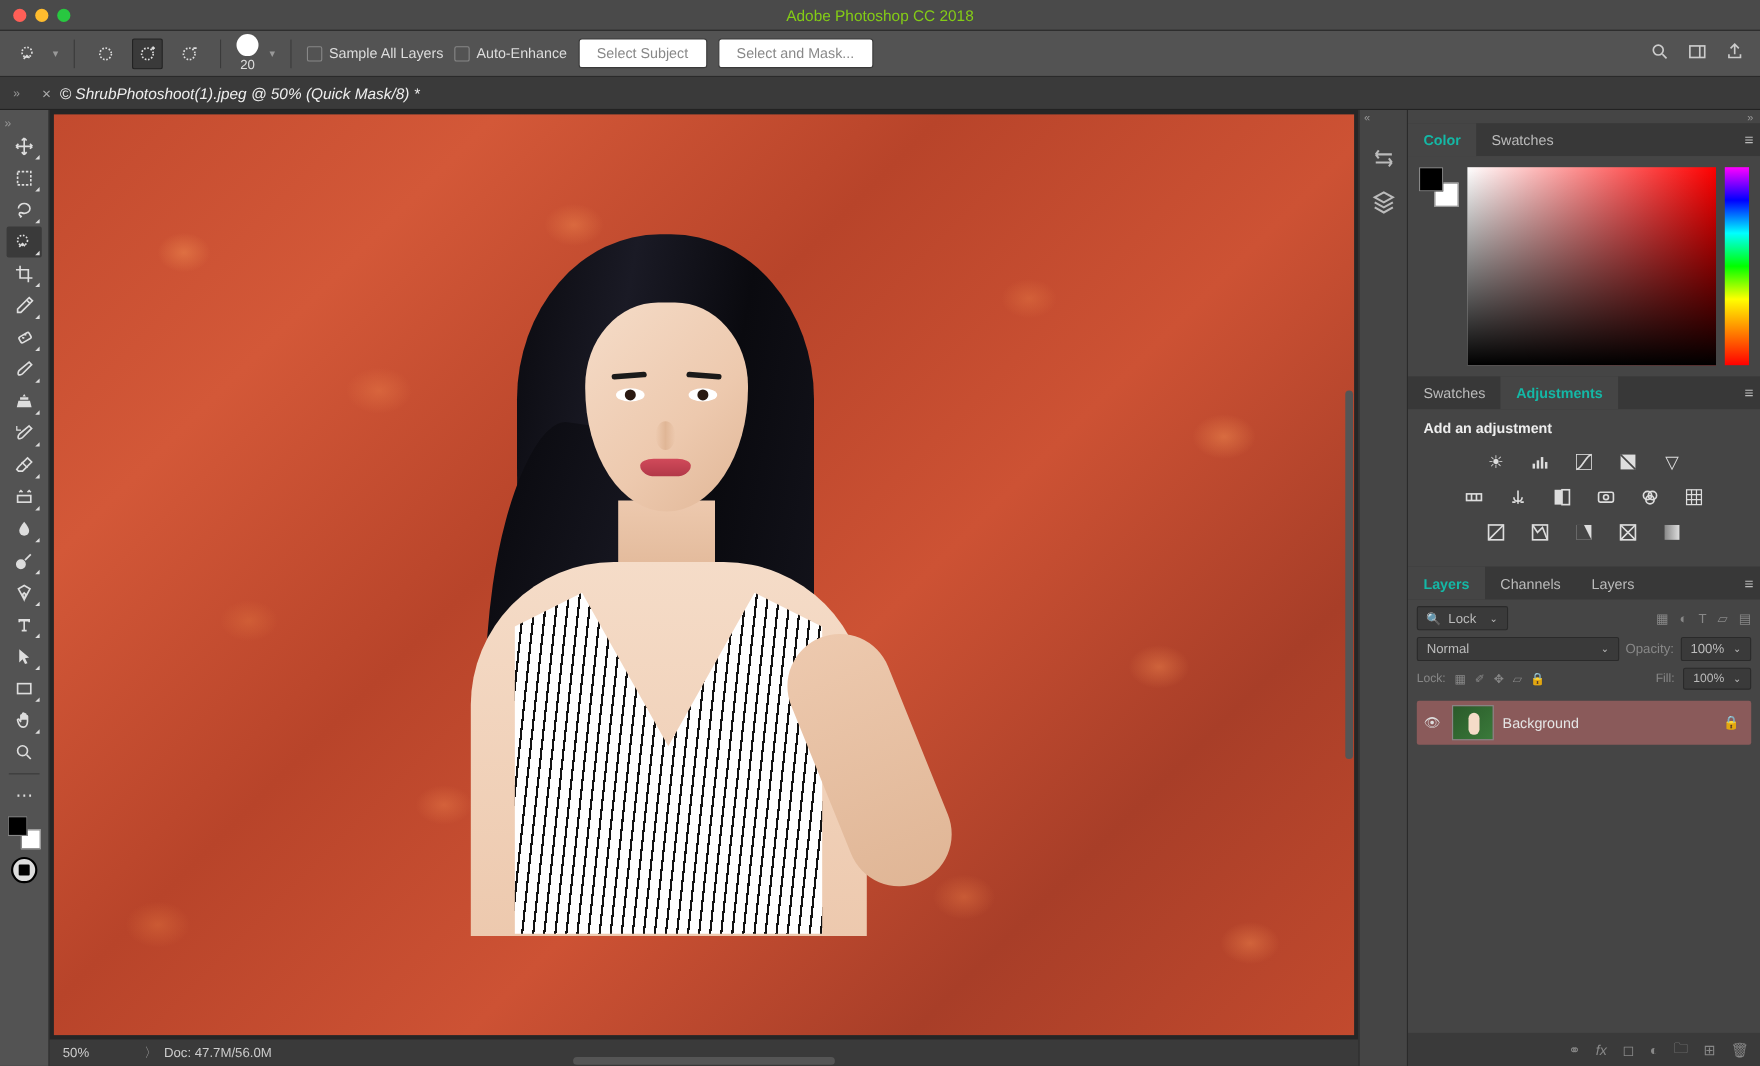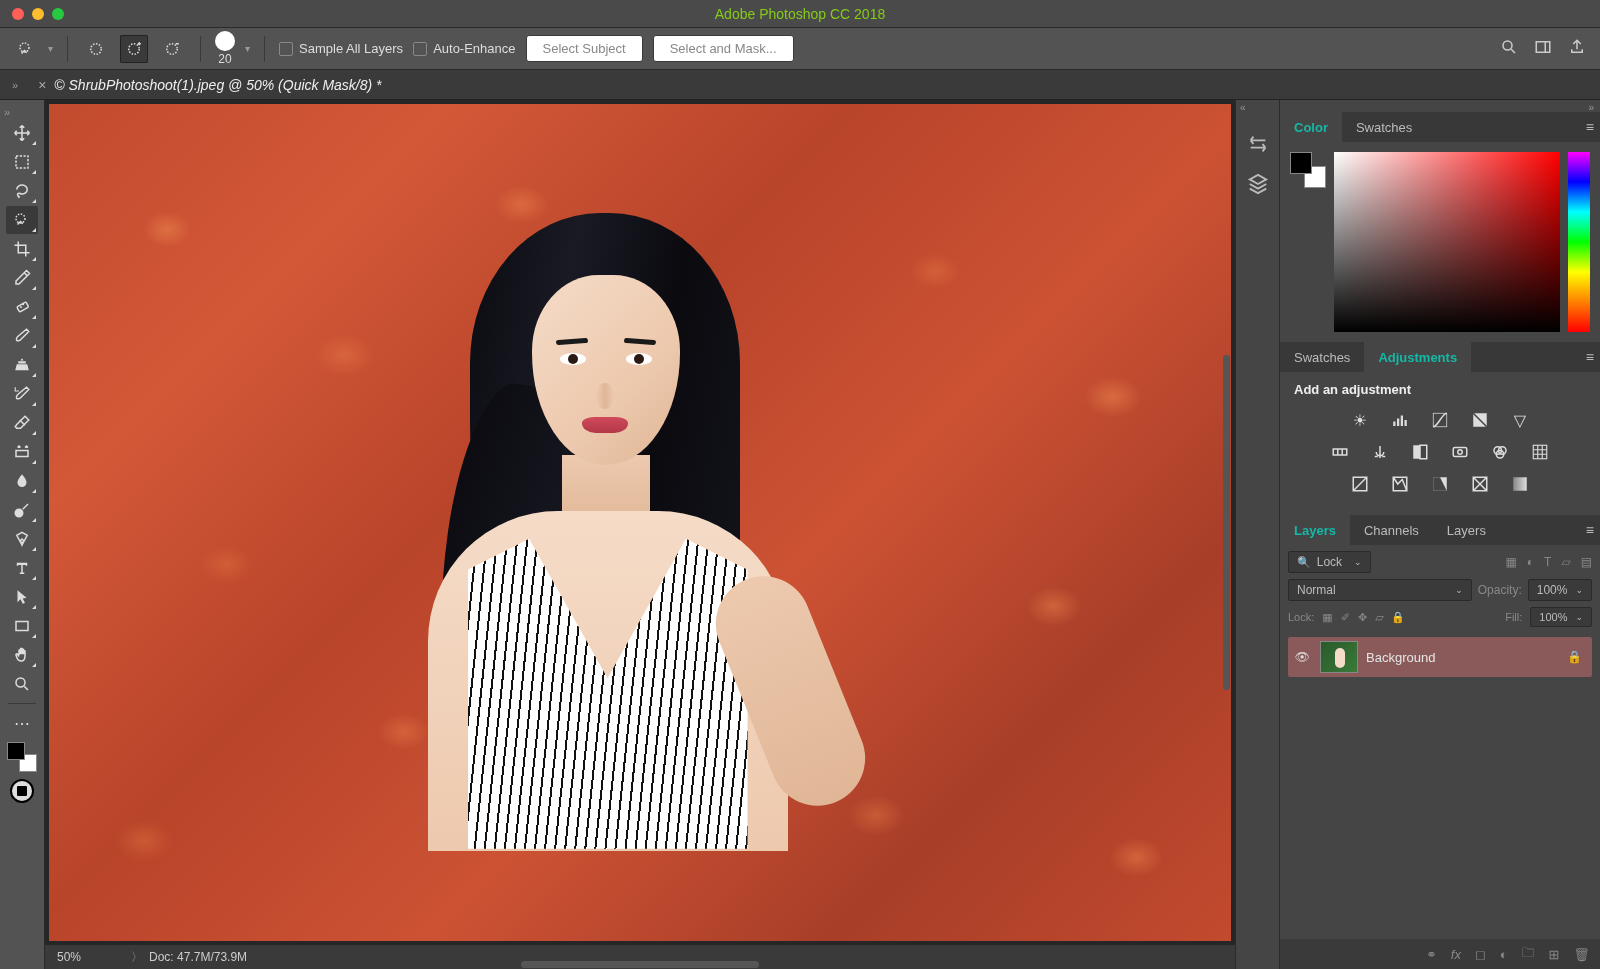--- a/index.html
+++ b/index.html
@@ -333,21 +333,21 @@
         <div class="body">
             <div class="top"></div>
             <div class="arm"></div>
           </div>
       </div>
       <div class="scrollv"></div>
     </div>
     <div class="scrollh"></div>
     <div class="statusbar">
       <span>50%</span>
-      <span><span class="doc-chev">〉</span><span>Doc: 47.7M/73.9M</span></span>
+      <span><span class="doc-chev">〉</span><span>Doc: 47.7M/56.0M</span></span>
     </div>
   </div>
 
   <div class="collapsed-dock" style="position:relative">
     <span class="collapsed-chev" style="left:4px">«</span>
     <div class="dock-icon" style="margin-top:14px">
         <svg width="22" height="22" viewBox="0 0 24 24" fill="none" stroke="#bbb" stroke-width="2">
           <path d="M4 8h16M4 8l3-4M4 8l3 4M20 16H4M20 16l-3-4M20 16l-3 4"></path>
         </svg>
       </div>

